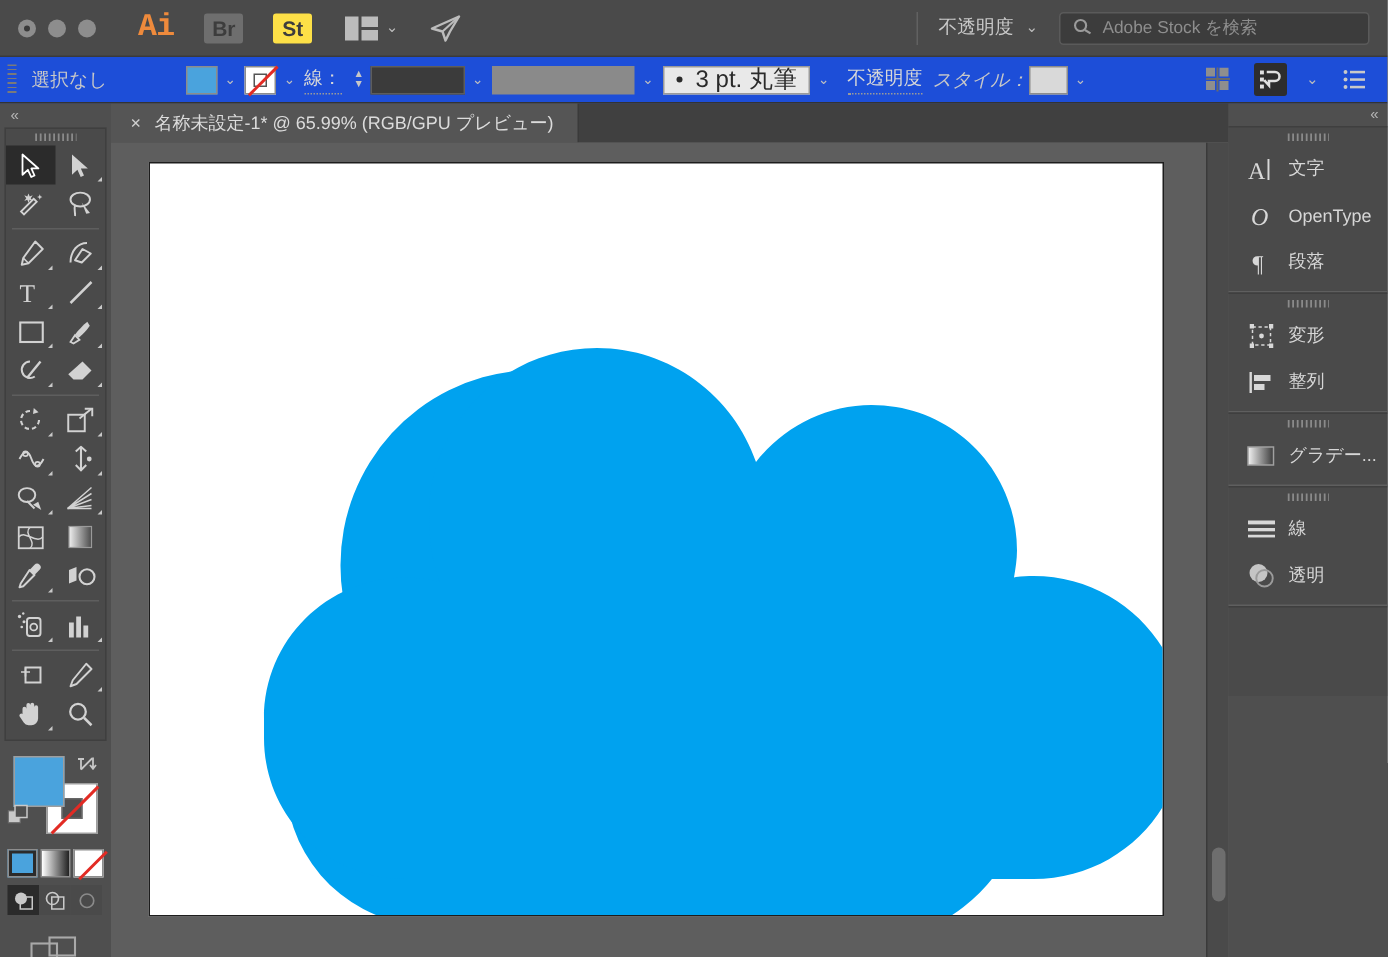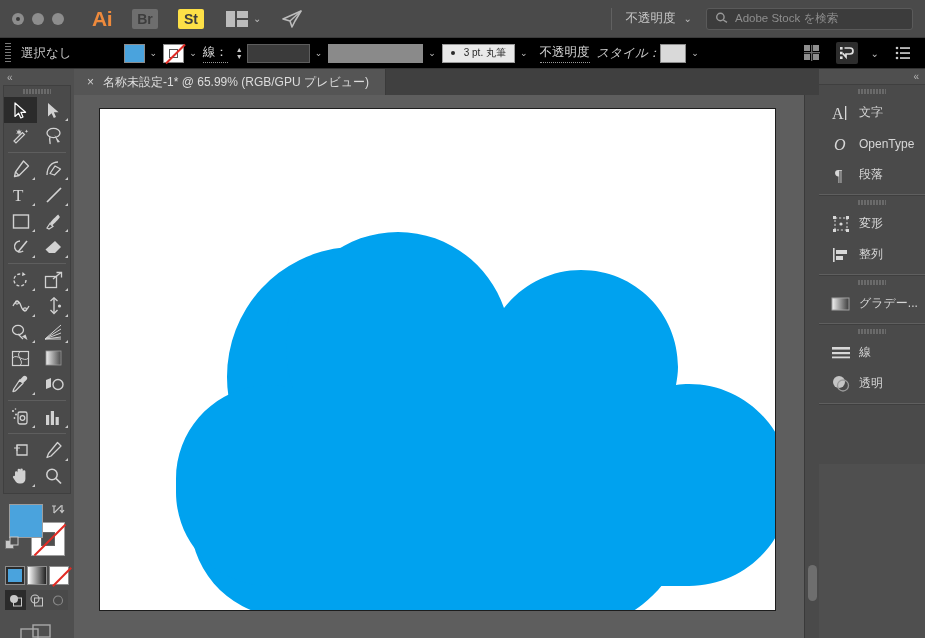--- a/index.html
+++ b/index.html
@@ -21,21 +21,21 @@
   }
   .traffic { display: flex; align-items: center; gap: 8px; padding-left: 12px; }
   .tl { width: 12px; height: 12px; border-radius: 50%; background: #8d8d8d;
         display: flex; align-items: center; justify-content: center; }
   .tl .dot { width: 4px; height: 4px; border-radius: 50%; background: #3a3a3a; }
 
   .ai-logo {
     margin-left: 28px;
     color: #ee8a3c;
     font-size: 21px; font-weight: bold;
-    font-family: Liberation Sans, sans-serif;
+    font-family: Liberation Mono, monospace;
     letter-spacing: -0.5px;
   }
   .app-chip {
     margin-left: 20px;
     width: 26px; height: 20px;
     border-radius: 2px;
     display: flex; align-items: center; justify-content: center;
     font-size: 14px; font-weight: bold;
   }
   .chip-br { background: #6e6e6e; color: #3d3d3d; }
@@ -61,21 +61,21 @@
     border: 1px solid #5a5a5a;
     border-radius: 3px;
     display: flex; align-items: center; gap: 7px;
     padding: 0 8px;
   }
   .stock-search .ph { color: #8e8e8e; font-size: 11.5px; white-space: nowrap; overflow: hidden; }
 
   
   .controlbar {
     position: absolute; left: 0; top: 38px; width: 925px; height: 31px;
-    background: #000000;
+    background: #1d4ed8;
     border-bottom: 1px solid #333;
     display: flex; align-items: center;
   }
   .grip { width: 6px; height: 20px; margin: 0 6px 0 5px;
     background-image: repeating-linear-gradient(to bottom, #7a7a7a 0 1px, transparent 1px 3px);
   }
   .sel-none { color: #c8c8c8; font-size: 12.5px; margin-left: 4px; }
 
   .swatch-group { display: flex; align-items: center; margin-left: 0; }
   .sw {
@@ -104,21 +104,21 @@
   .field {
     height: 19px; background: #3b3b3b; border: 1px solid #5d5d5d;
     display: flex; align-items: center; justify-content: flex-end;
     padding-right: 5px; color: #c9c9c9; font-size: 11px;
   }
   .field-w1 { width: 63px; }
   .field-grey { background: #8a8a8a; border-color: #8a8a8a; width: 95px; height: 19px; }
   .brush-field {
     height: 19px; background: #e9e9e9; border: 1px solid #9a9a9a;
     display: flex; align-items: center; gap: 9px;
-    padding: 0 8px; color: #2b2b2b; font-size: 10px; white-space: nowrap;
+    padding: 0 8px; color: #2b2b2b; font-size: 16px; white-space: nowrap;
   }
   .brush-dot { width: 4px; height: 4px; border-radius: 50%; background: #2b2b2b; }
   .opacity-label { color: #d8d8d8; font-size: 12.5px;
     border-bottom: 1px dotted #9a9a9a; padding-bottom: 1px; text-align: center; }
   .style-label { color: #c8c8c8; font-size: 12.5px; margin-left: 7px; font-style: italic; }
   .style-sw { width: 26px; height: 19px; background: #d9d9d9; border: 1px solid #8c8c8c; }
 
   .cb-right { margin-left: auto; display: flex; align-items: center; gap: 13px; padding-right: 11px; }
   .ic-btn { display: flex; align-items: center; justify-content: center;
     width: 22px; height: 22px; border-radius: 2px; }

